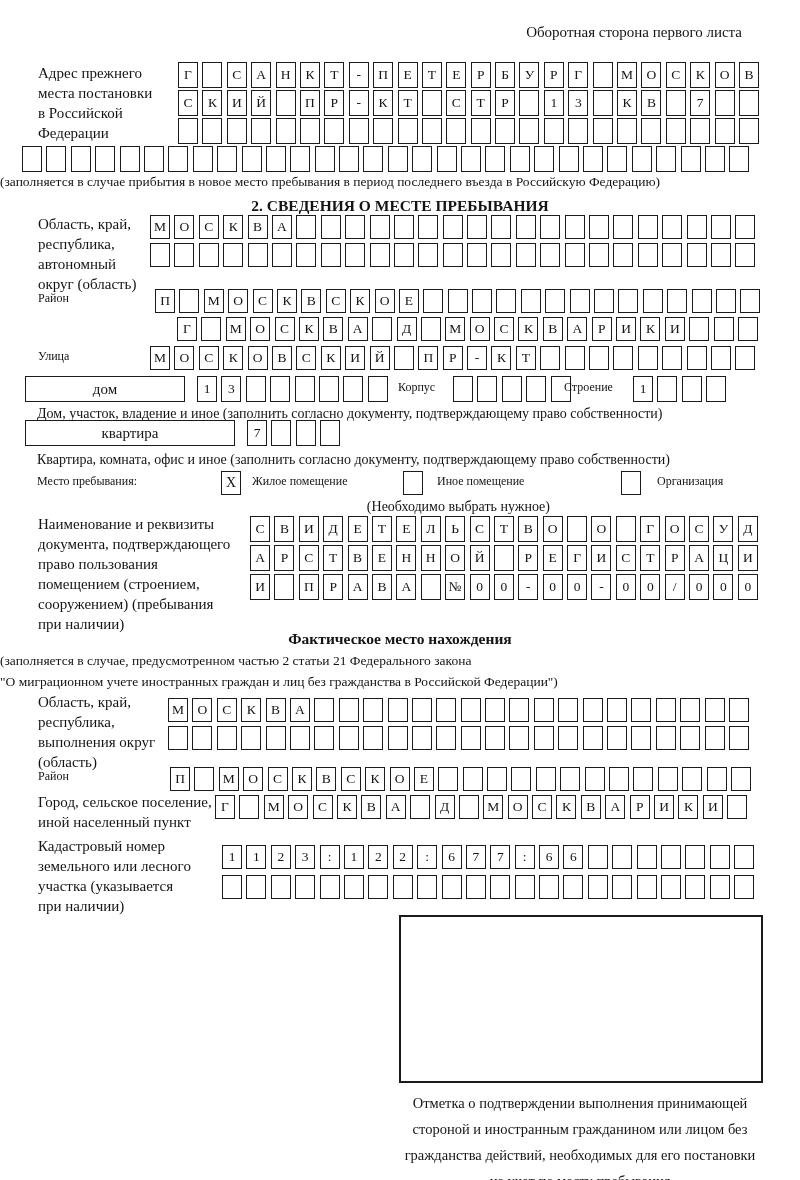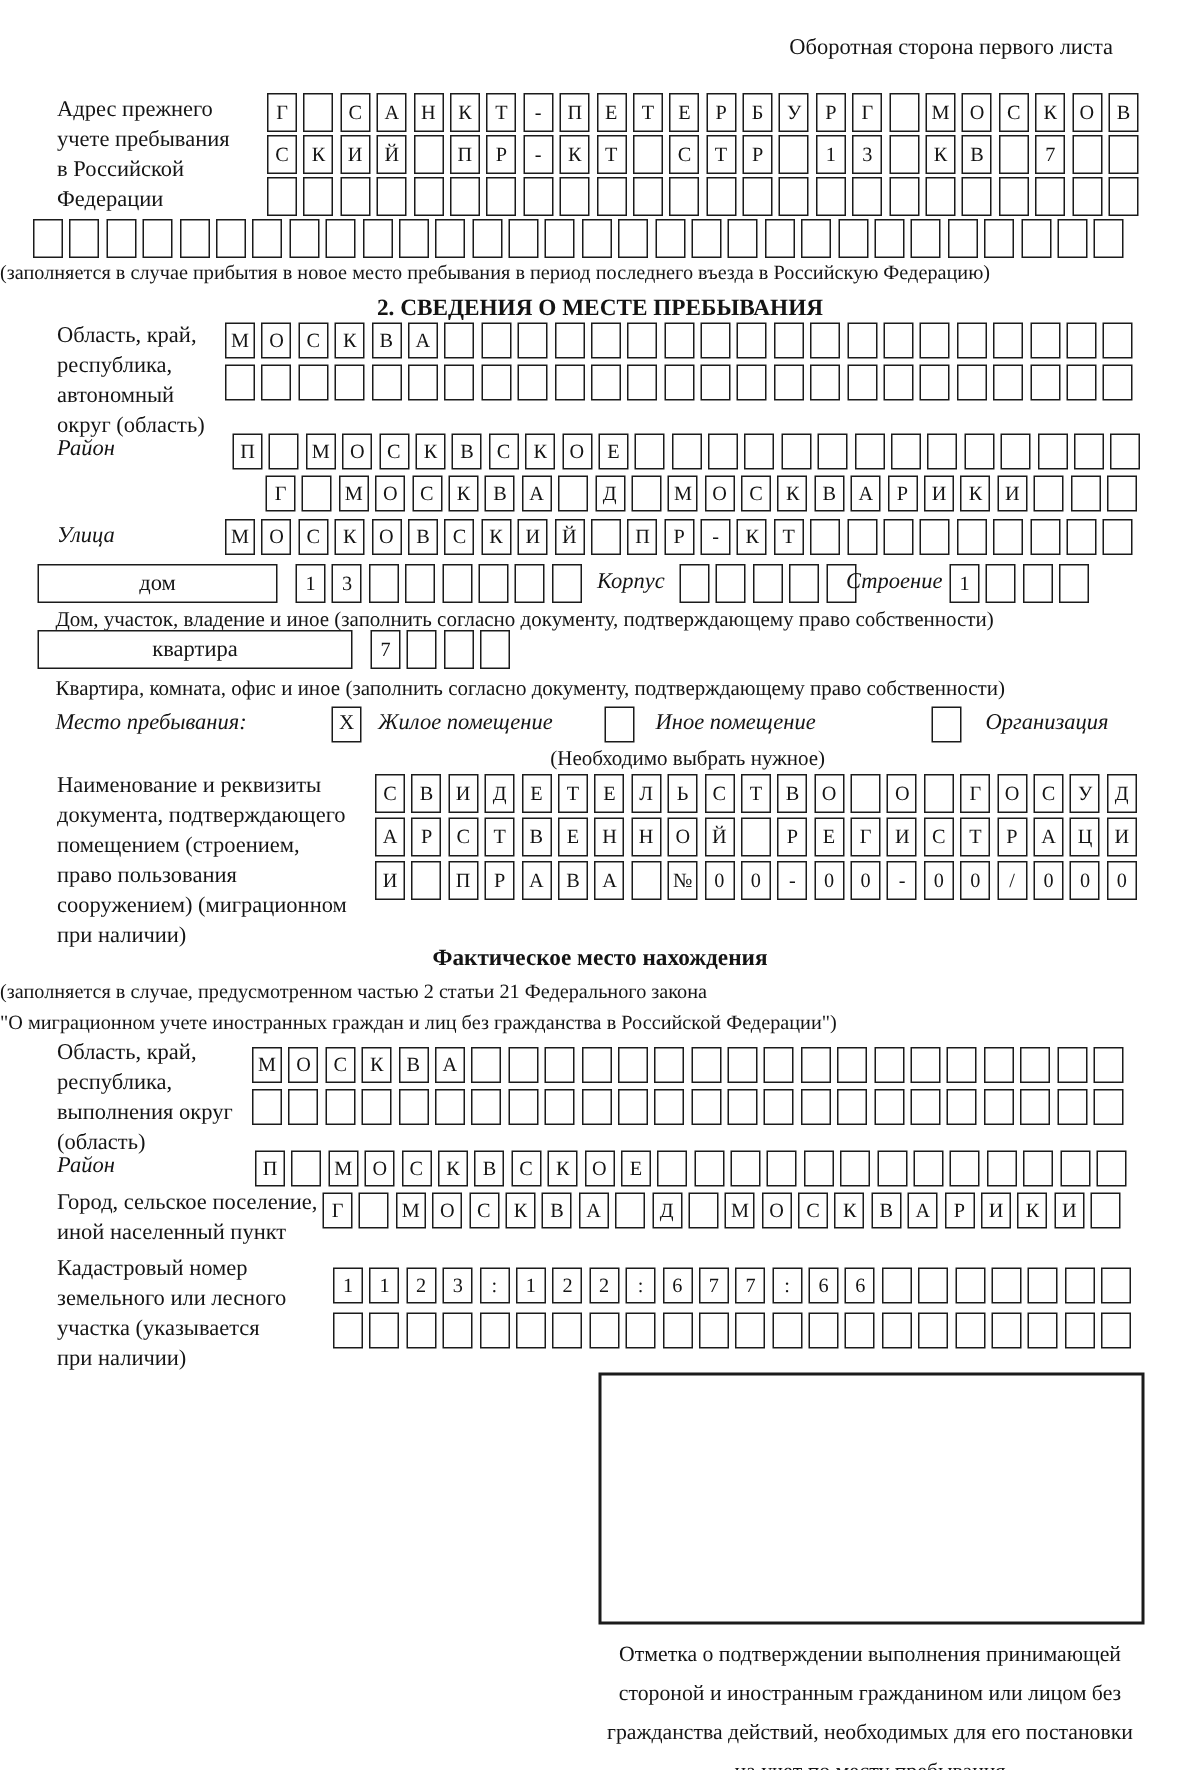--- a/index.html
+++ b/index.html
@@ -1,20 +1,20 @@
 <!DOCTYPE html>
 <html><head>
 <meta charset="utf-8">
 <style>
   html,body{margin:0;padding:0;background:#fff;}
   .page{position:relative;width:800px;height:1180px;background:#fff;overflow:hidden;
         font-family:"Liberation Serif",serif;color:#141414;}
   .hdr{position:absolute;top:24px;right:58px;font-size:15px;white-space:nowrap;}
   .lbl{position:absolute;font-size:15px;line-height:20px;}
-  .inlbl{position:absolute;font-size:15px;white-space:nowrap;font-style:italic;}
+  .inlbl{position:absolute;font-size:12px;white-space:nowrap;}
   .cap{position:absolute;font-size:14px;white-space:nowrap;}
   .note{position:absolute;left:0;width:100%;font-size:13.5px;}
   .title{position:absolute;left:0;width:100%;text-align:center;font-size:15.5px;font-weight:bold;}
   .cellrow{position:absolute;display:flex;gap:4.4px;}
   .cell{flex:0 0 20px;width:20px;height:24px;box-sizing:border-box;border:1.6px solid #1b1b1b;
         display:flex;align-items:center;justify-content:center;font-size:13.5px;background:#fff;}
   .tall .cell{height:26px;}
   .cb{position:absolute;width:20px;height:24px;box-sizing:border-box;border:1.6px solid #1b1b1b;
       display:flex;align-items:center;justify-content:center;font-size:14px;}
   .widebox{position:absolute;height:26px;box-sizing:border-box;border:1.6px solid #1b1b1b;
@@ -26,21 +26,21 @@
 </style>
 </head>
 <body>
 
 <div class="page">
 
   <div class="hdr">Оборотная сторона первого листа</div>
 
   <div class="lbl" style="left:38px;top:63px;width:160px">
       <div>Адрес прежнего</div>
-      <div>учете пребывания</div>
+      <div>места постановки</div>
       <div>в Российской</div>
       <div>Федерации</div>
     </div>
   <div class="cellrow tall" style="left:178px;top:62px">
       <span class="cell">Г</span>
       <span class="cell"></span>
       <span class="cell">С</span>
       <span class="cell">А</span>
       <span class="cell">Н</span>
       <span class="cell">К</span>
@@ -339,23 +339,23 @@
   <div class="inlbl" style="left:252px;top:474px">Жилое помещение</div>
   <div class="cb" style="left:403px;top:471px"></div>
   <div class="inlbl" style="left:437px;top:474px">Иное помещение</div>
   <div class="cb" style="left:621px;top:471px"></div>
   <div class="inlbl" style="left:657px;top:474px">Организация</div>
   <div class="cap" style="left:250px;top:499px;width:300px;text-align:right">(Необходимо выбрать нужное)</div>
 
   <div class="lbl" style="left:38px;top:514px;width:210px">
       <div>Наименование и реквизиты</div>
       <div>документа, подтверждающего</div>
+      <div>право пользования</div>
       <div>помещением (строением,</div>
-      <div>право пользования</div>
-      <div>сооружением) (миграционном</div>
+      <div>сооружением) (пребывания</div>
       <div>при наличии)</div>
     </div>
   <div class="cellrow tall" style="left:250px;top:516px">
       <span class="cell">С</span>
       <span class="cell">В</span>
       <span class="cell">И</span>
       <span class="cell">Д</span>
       <span class="cell">Е</span>
       <span class="cell">Т</span>
       <span class="cell">Е</span>

